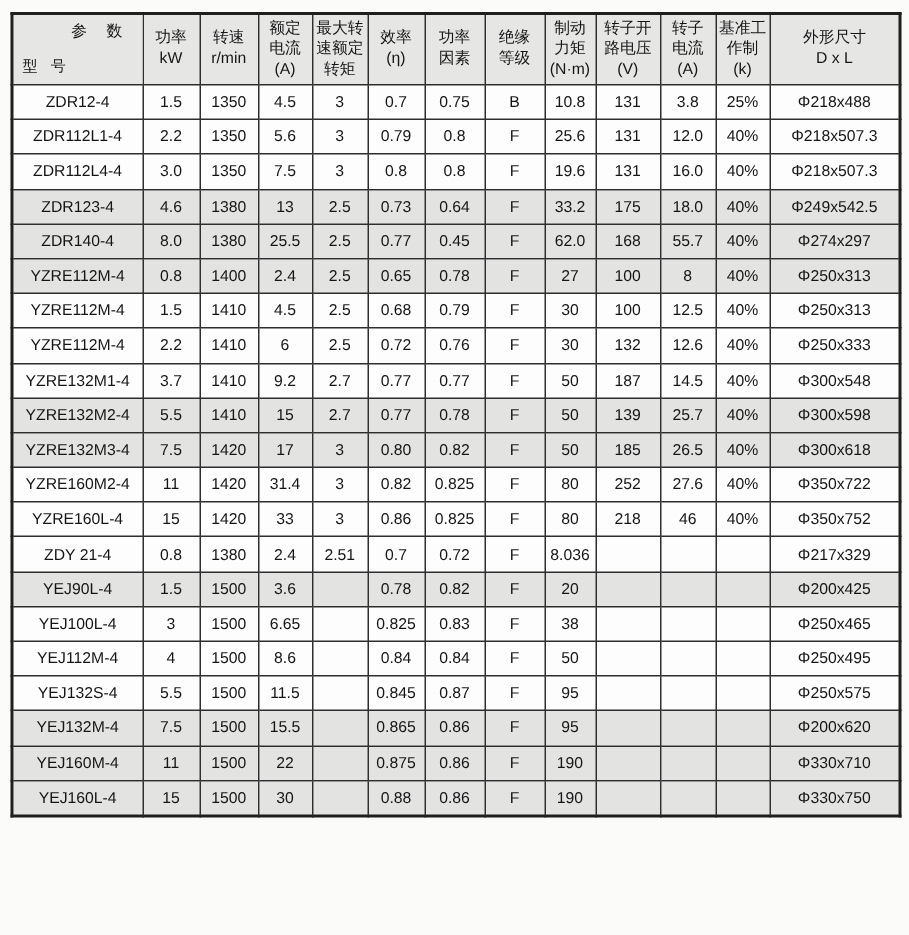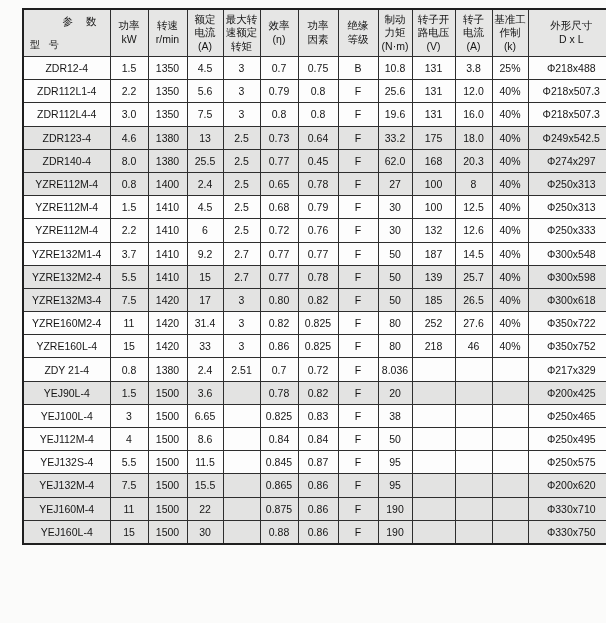--- a/index.html
+++ b/index.html
@@ -1,19 +1,19 @@
 <!DOCTYPE html>
 <html style="--header-bg: #e6e6e5; --row-bg: #fdfdfd; --row-shaded-bg: #e3e3e2;"><head>
 <meta charset="utf-8">
 <style>
   html,body { margin:0; padding:0; background:#ffffff; }
   .page {
     width:606px; height:623px;
     box-sizing:border-box;
-    padding:8px 7px 7px 22px;
+    padding:8px 7px 7px 7px;
     background:#fbfbfa;
     font-family:"Liberation Sans", sans-serif;
   }
   table.spec-table {
     border-collapse:collapse;
     table-layout:fixed;
     width:592px;
     border:2px solid #1f1f1f;
   }
   .spec-table th, .spec-table td {
@@ -182,21 +182,21 @@
           <td>ZDR140-4</td>
           <td>8.0</td>
           <td>1380</td>
           <td>25.5</td>
           <td>2.5</td>
           <td>0.77</td>
           <td>0.45</td>
           <td>F</td>
           <td>62.0</td>
           <td>168</td>
-          <td>20.3</td>
+          <td>55.7</td>
           <td>40%</td>
           <td>Φ274x297</td>
         </tr>
         <tr class="shaded">
           <td>YZRE112M-4</td>
           <td>0.8</td>
           <td>1400</td>
           <td>2.4</td>
           <td>2.5</td>
           <td>0.65</td>

